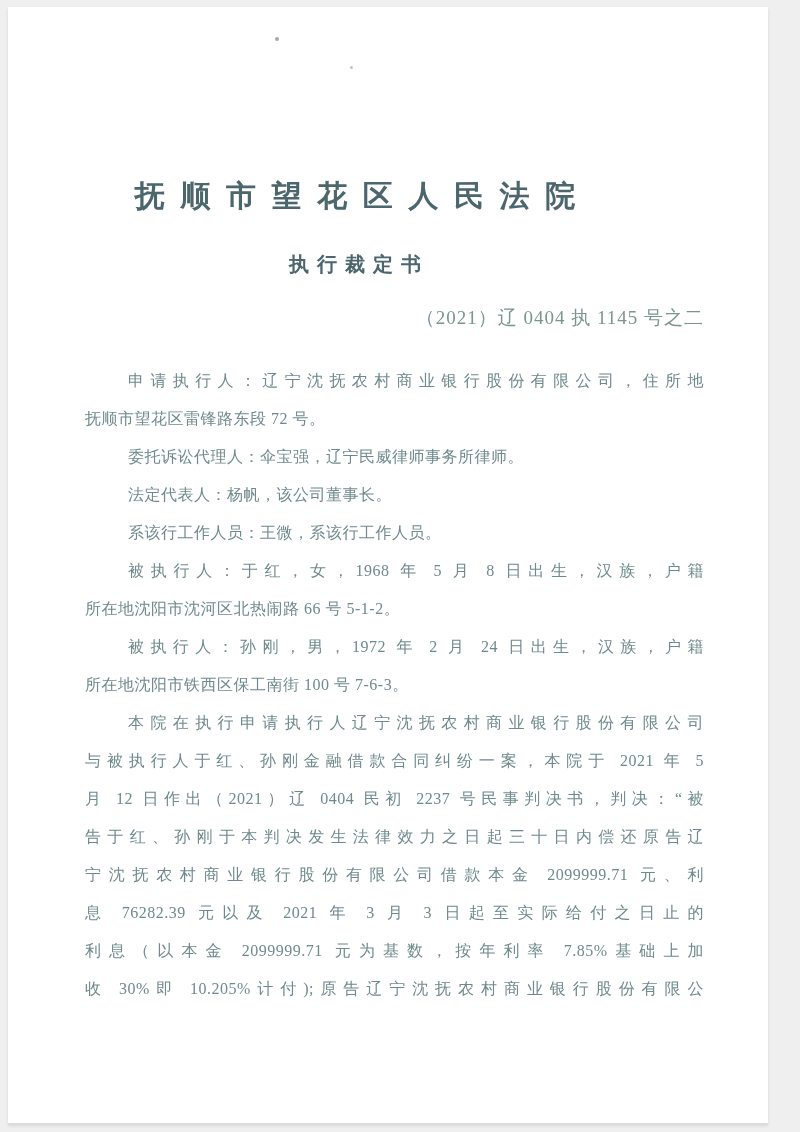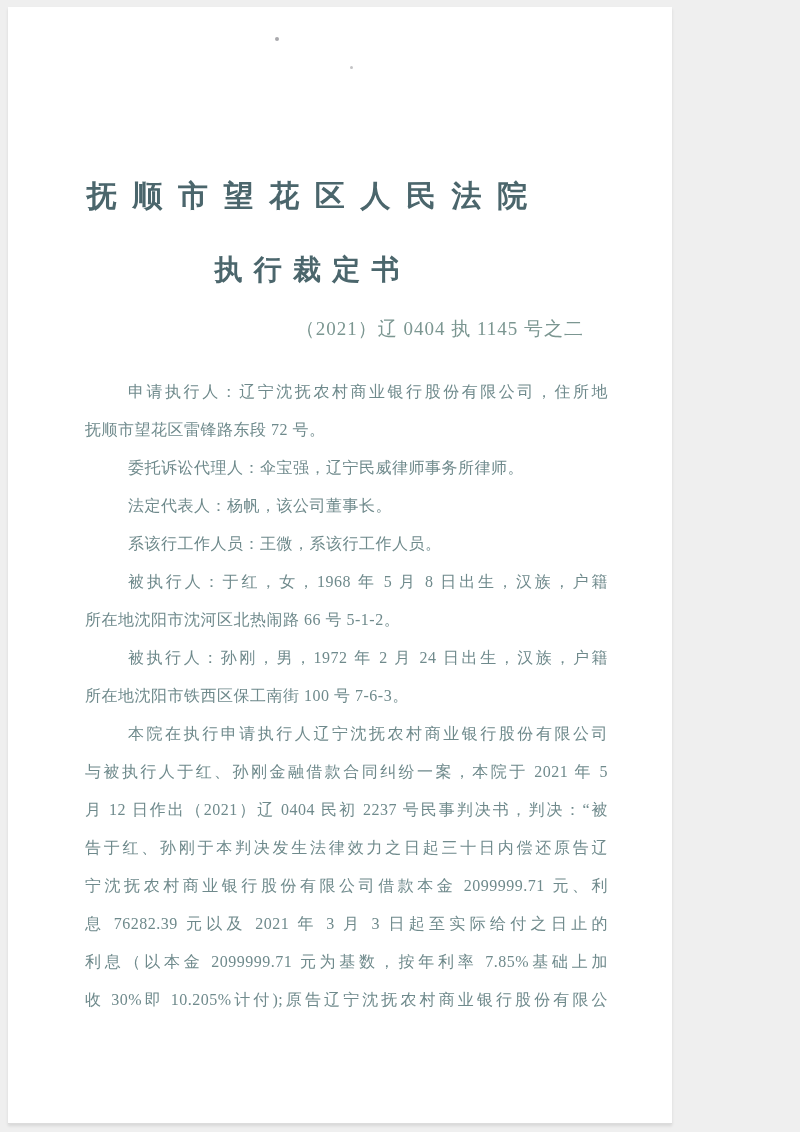--- a/index.html
+++ b/index.html
@@ -6,21 +6,21 @@
   html, body {
     margin: 0; padding: 0;
     width: 800px; height: 1132px;
     background: #efefef;
     font-family: "Liberation Serif", "DejaVu Serif", serif;
     overflow: hidden;
   }
   .paper {
     position: absolute;
     left: 8px; top: 7px;
-    width: 664px; height: 1117px;
+    width: 760px; height: 1117px;
     background: #ffffff;
     border-bottom: 1px solid #dcdcdc;
     box-shadow: 0 2px 3px rgba(0,0,0,0.10);
   }
   .speck {
     position: absolute;
     border-radius: 50%;
     background: #a9a9ad;
   }
   .speck-1 { left: 267px; top: 30px; width: 4px; height: 4px; }
@@ -35,31 +35,31 @@
     margin: 0;
     font-size: 30px;
     font-weight: bold;
     color: #4b666c;
     letter-spacing: 0.52em;
     text-indent: 0.52em;
     white-space: nowrap;
   }
   .doc-type {
     margin: 34px 0 0 0;
-    font-size: 28px;
+    font-size: 20px;
     font-weight: bold;
     color: #4b666c;
     letter-spacing: 0.40em;
     text-indent: 0.40em;
     white-space: nowrap;
   }
   .case-number {
     margin-top: 27px;
     text-align: right;
-    padding-right: 88px;
+    padding-right: 64px;
     font-size: 19px;
     color: #7b9691;
     letter-spacing: 1px;
   }
   .body-text {
     margin: 31px 64px 0 77px; 
     color: #6f8a8c;
   }
   .line {
     font-size: 16px;

